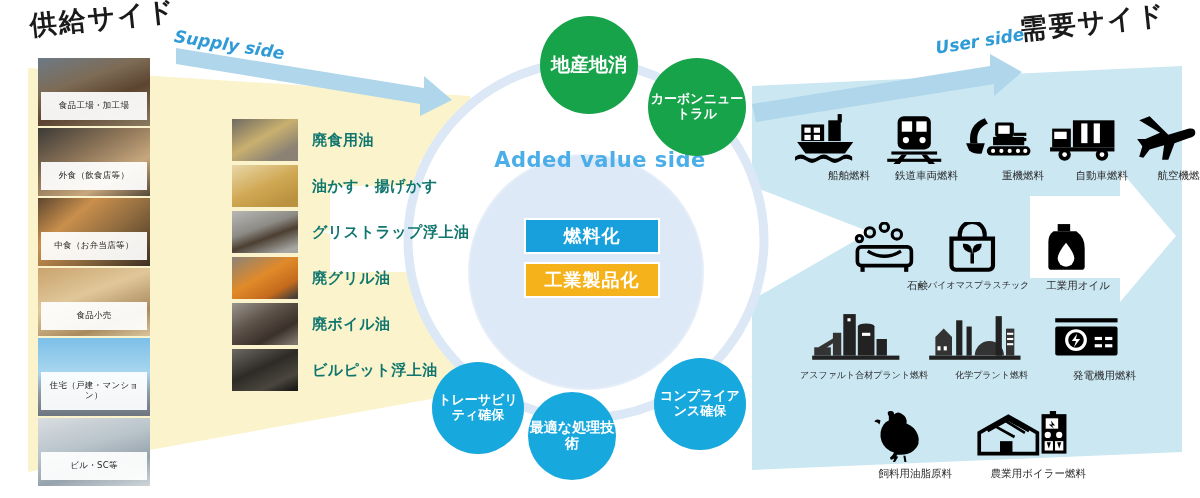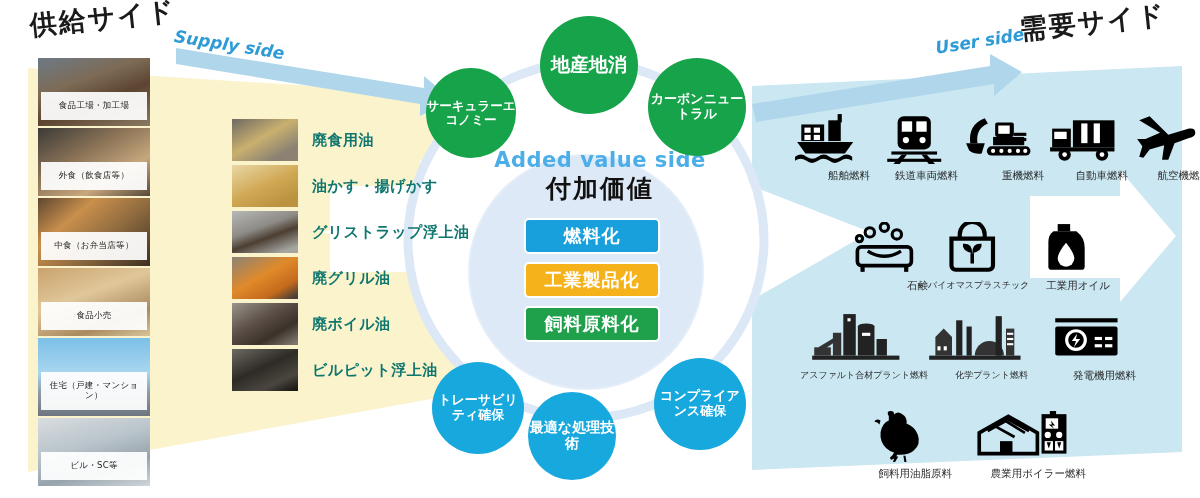--- a/index.html
+++ b/index.html
@@ -84,21 +84,21 @@
     position:absolute; left:0; right:0; top:148px; text-align:center;
     color:#4BAEE8; font-size:21px; font-weight:600; letter-spacing:0.5px;
     width:1200px;
   }
   #added-jp {
     position:absolute; left:0; top:172px; width:1200px; text-align:center;
     color:#111; font-size:25px; font-weight:bold; letter-spacing:2px;
   }
   #value-pills { position:absolute; left:524px; top:218px; width:136px; }
   .pill {
-    height:36px; border-radius:5px; margin-bottom:8px;
+    height:36px; border-radius:0; margin-bottom:8px;
     display:flex; align-items:center; justify-content:center;
     color:#fff; font-size:18px; font-weight:bold; letter-spacing:1px;
     border:2px solid #fff;
   }
   .pill-blue  { background:#17A0DB; }
   .pill-amber { background:#F5B21A; }
   .pill-green { background:#1FA14B; }
 
   
   .ic-item { position:absolute; width:88px; text-align:center; }
@@ -191,29 +191,26 @@
       <span class="oil-thumb ot-e"></span>
       <span class="oil-label">廃ボイル油</span>
     </div>
     <div class="oil-row">
       <span class="oil-thumb ot-f"></span>
       <span class="oil-label">ビルピット浮上油</span>
     </div>
   </div>
 
   <div id="added-en">Added value side</div>
-  <div id="added-jp">付加価値</div>
 
   <div id="value-pills">
     <div class="pill pill-blue">燃料化</div>
     <div class="pill pill-amber">工業製品化</div>
-    <div class="pill pill-green">飼料原料化</div>
-  </div>
-
-  <div class="bubble bubble-green" id="b-circular">サーキュラーエコノミー</div>
+  </div>
+
   <div class="bubble bubble-green" id="b-carbon">カーボンニュートラル</div>
   <div class="bubble bubble-green" id="b-local">地産地消</div>
   <div class="bubble bubble-blue" id="b-trace">トレーサビリティ確保</div>
   <div class="bubble bubble-blue" id="b-tech">最適な処理技術</div>
   <div class="bubble bubble-blue" id="b-comply">コンプライアンス確保</div>
 
   <div class="ic-item" style="left:782px; top:112px;">
     <span class="glyph">
       <svg viewBox="0 0 64 52">
           <rect x="8" y="12" width="22" height="16" fill="#000"></rect>

